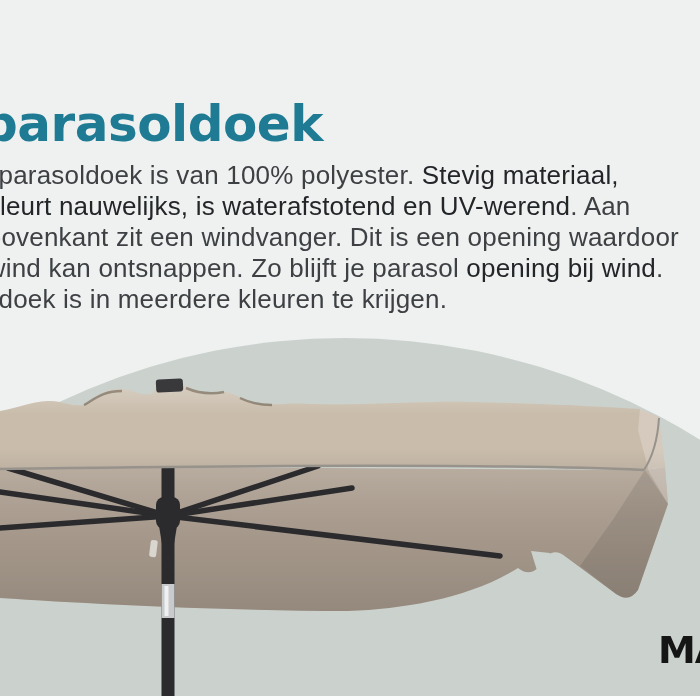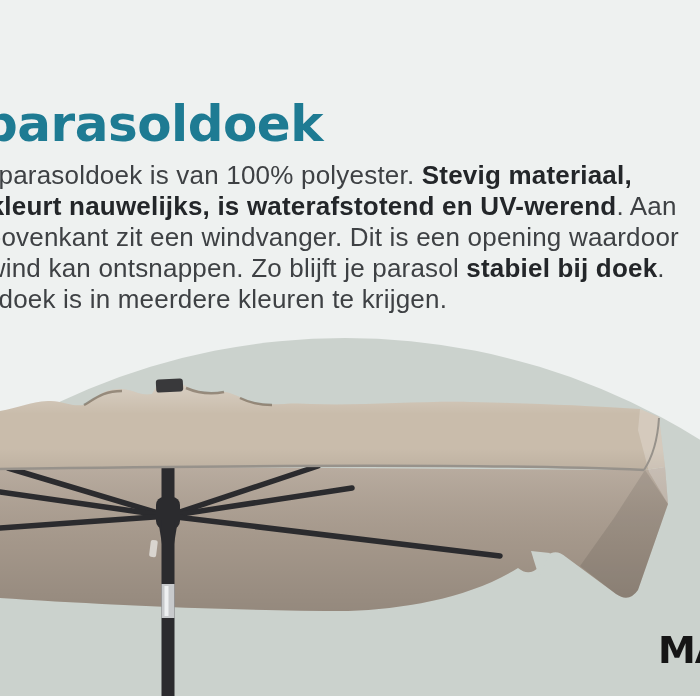--- a/index.html
+++ b/index.html
@@ -12,21 +12,21 @@
     position:absolute;top:95px;left:-18px;margin:0;white-space:nowrap;
     font-family:"DejaVu Sans", sans-serif;
     font-size:50px;font-weight:800;letter-spacing:-.5px;
     color:var(--c-heading,#1e7b93);
   }
   .paragraph{
     position:absolute;top:160px;left:-50px;white-space:nowrap;
     font-size:26px;line-height:31px;font-weight:400;
     color:var(--c-body_text,#3e4144);letter-spacing:.2px;
   }
-  .paragraph .b{font-weight:700;color:var(--c-body_bold,#232629);}
+  .paragraph .b{font-weight:400;color:var(--c-body_bold,#232629);}
   .hero{position:absolute;left:0;top:0;}
   .c-circle{fill:var(--c-backdrop_circle,#cbd2cd);}
   .c-under{fill:var(--c-canopy_underside,#b0a294);}
   .c-top{fill:var(--c-canopy_top,#c9bcab);}
   .c-frame{stroke:var(--c-frame_dark,#2b2b2e);stroke-width:5.5;stroke-linecap:round;}
   .c-framefill{fill:var(--c-frame_dark,#2b2b2e);}
   .c-trim{stroke:var(--c-trim,#97928b);fill:none;}
   .c-notch{fill:var(--c-backdrop_circle,#cbd2cd);}
   .logo{
     position:absolute;top:628px;left:658px;white-space:nowrap;
@@ -43,21 +43,21 @@
 <body>
 
 <div class="stage">
 
   <h1 class="heading">parasoldoek</h1>
 
   <div class="paragraph">
       <div><span>Het parasoldoek is van 100% polyester. </span><span class="b">Stevig materiaal,</span></div>
       <div><span class="b">verkleurt nauwelijks, is waterafstotend en UV-werend</span><span>. Aan</span></div>
       <div><span>de bovenkant zit een windvanger. Dit is een opening waardoor</span></div>
-      <div><span>de wind kan ontsnappen. Zo blijft je parasol </span><span class="b">stabiel bij doek</span><span>.</span></div>
+      <div><span>de wind kan ontsnappen. Zo blijft je parasol </span><span class="b">opening bij wind</span><span>.</span></div>
       <div><span>Het doek is in meerdere kleuren te krijgen.</span></div>
     </div>
 
   <svg class="hero" width="700" height="700" viewBox="0 0 700 700">
     <defs>
       <linearGradient id="gTopShade" x1="0" y1="0" x2="0" y2="1">
         <stop offset="0" stop-color="rgba(255,255,255,0.28)"></stop>
         <stop offset="0.35" stop-color="rgba(255,255,255,0)"></stop>
         <stop offset="0.75" stop-color="rgba(0,0,0,0)"></stop>
         <stop offset="1" stop-color="rgba(0,0,0,0.06)"></stop>

